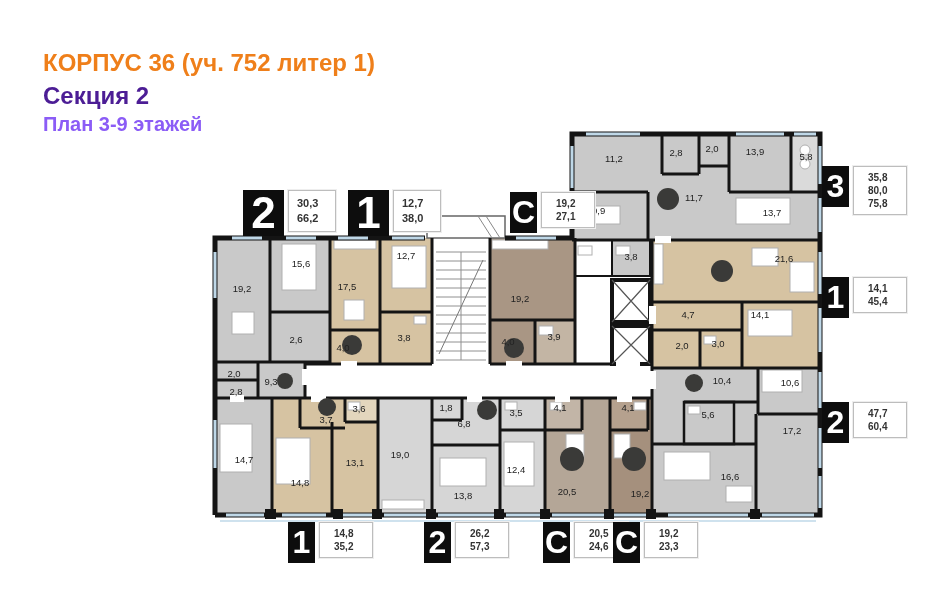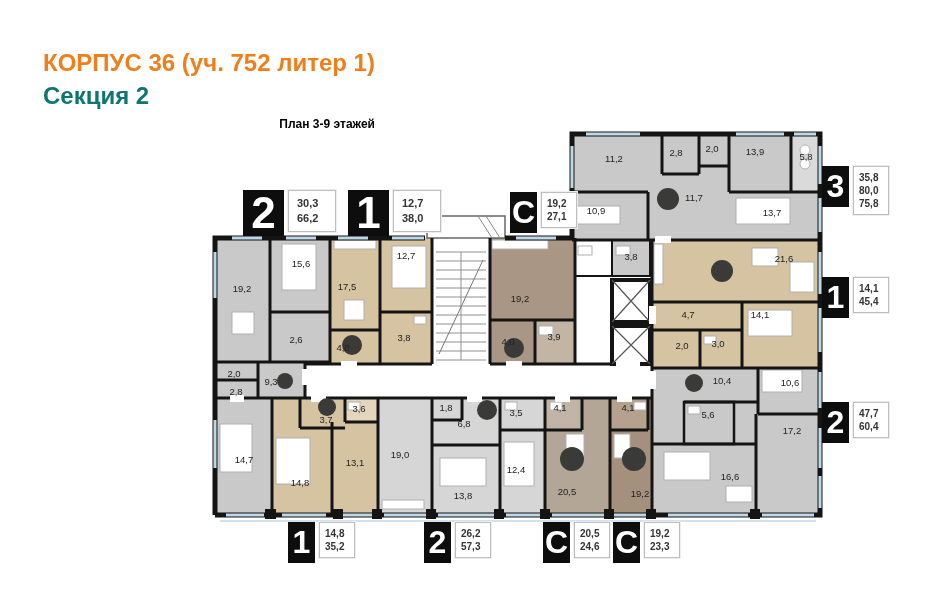--- a/index.html
+++ b/index.html
@@ -2,31 +2,31 @@
 <html><head>
 <meta charset="utf-8">
 <style>
   html,body{margin:0;padding:0;background:#fff;}
   body{width:941px;height:600px;position:relative;overflow:hidden;
        font-family:"Liberation Sans",sans-serif;}
   .stage{position:absolute;left:0;top:0;width:941px;height:600px;}
   svg{position:absolute;left:0;top:0;}
   .header{position:absolute;left:43px;top:46px;}
   .h1{color:#ef7f1a;font-weight:bold;font-size:24px;line-height:33px;}
-  .h2{color:#0f766e;font-weight:bold;font-size:24px;line-height:33px;}
-  .h3{color:#000000;font-weight:bold;font-size:12px;line-height:24px;text-align:right;}
+  .h2{color:#4c1d95;font-weight:bold;font-size:24px;line-height:33px;}
+  .h3{color:#8b5cf6;font-weight:bold;font-size:20px;line-height:24px;}
   .apt-tag{position:absolute;display:flex;align-items:flex-start;gap:4px;}
   .apt-num{background:#0d0d0d;color:#fff;display:flex;align-items:center;
            justify-content:center;font-weight:bold;}
   .apt-tag.large .apt-num{width:41px;height:46px;font-size:44px;}
   .apt-tag.small .apt-num{width:27px;height:41px;font-size:32px;}
   .apt-values{background:#fff;border:1px solid #bdbdbd;box-shadow:0 0 0 1px #eee;
               font-weight:bold;color:#333;}
   .apt-tag.large .apt-values{font-size:11px;line-height:15px;padding:5px 8px;min-width:30px;}
-  .apt-tag.small .apt-values{font-size:10px;line-height:13px;padding:4px 5px;min-width:24px;}
+  .apt-tag.small .apt-values{font-size:10px;line-height:13px;padding:4px 14px;min-width:24px;}
   .room-label{font-size:9.5px;font-weight:500;fill:#222;text-anchor:middle;
               font-family:"Liberation Sans",sans-serif;}
 </style>
 </head>
 <body>
 
 <div class="stage">
 
   <svg width="941" height="600" viewBox="0 0 941 600">
 

